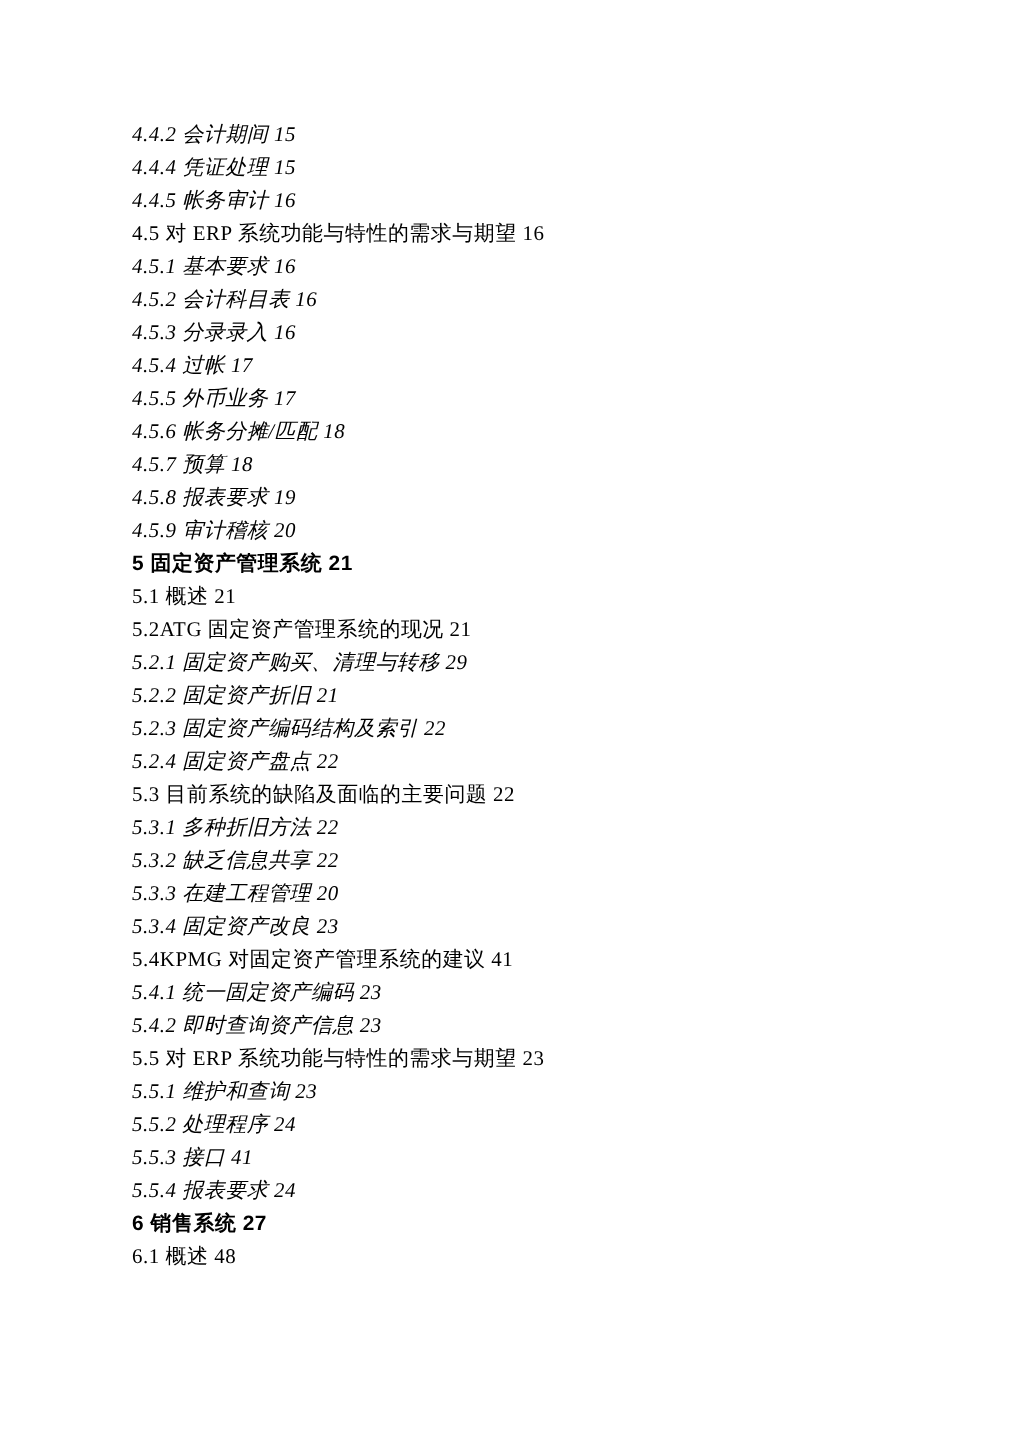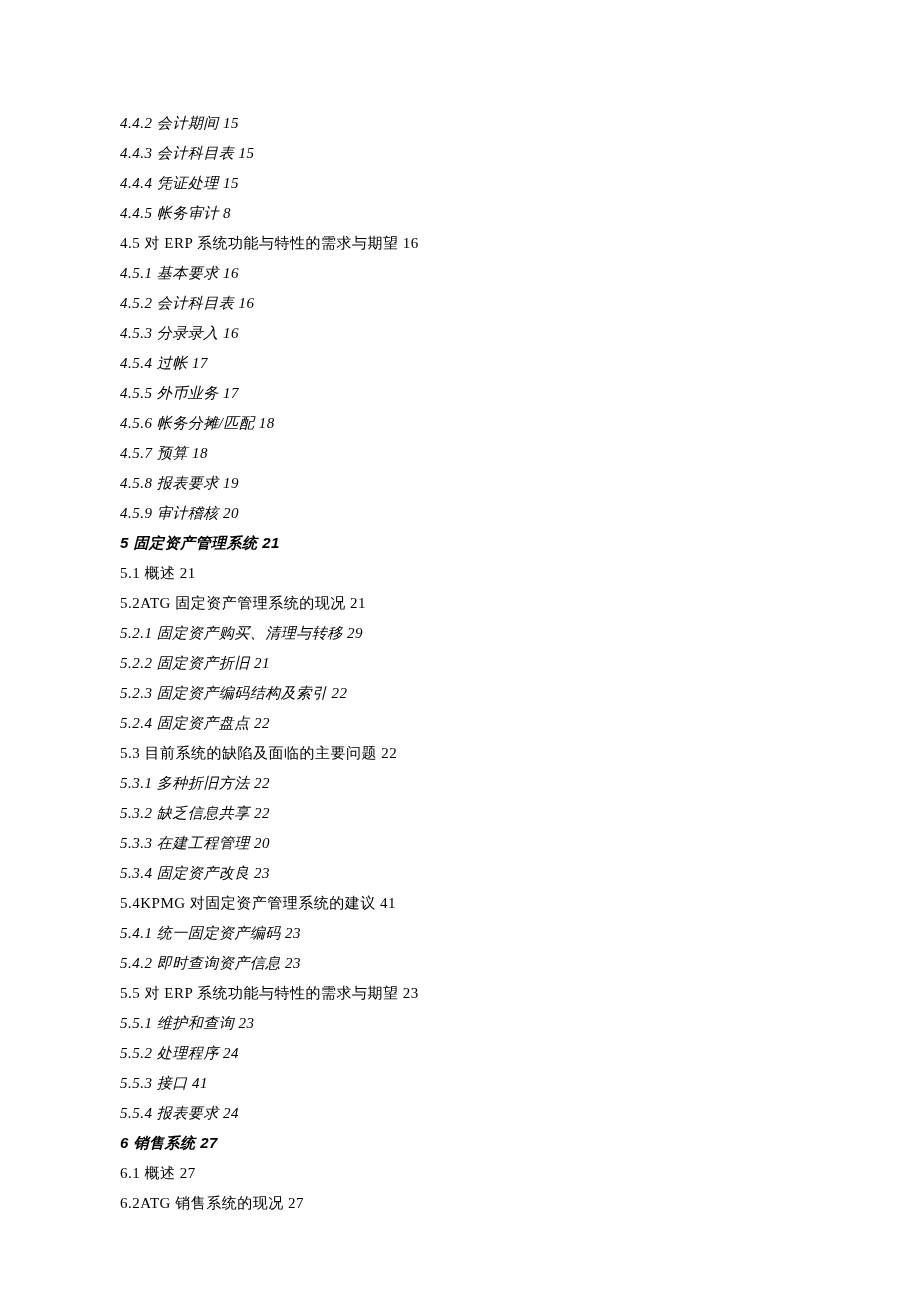--- a/index.html
+++ b/index.html
@@ -6,44 +6,42 @@
       margin: 0;
       padding: 0;
       background: #ffffff;
       font-family: "SimSun", "宋体", serif;
       width: 920px;
     }
     .page {
       padding: 108px 120px 100px 120px;
     }
     .toc-line {
-      font-size: 15px;
+      font-size: 19px;
       line-height: 30px;
       color: #000;
       letter-spacing: 0.5px;
     }
     .italic {
       font-style: italic;
       font-family: "KaiTi", "楷体", "SimSun", serif;
     }
     .bold {
       font-weight: bold;
       font-family: "SimHei", "黑体", "SimSun", sans-serif;
-      font-style: italic;
     }
   </style>
 </head>
 <body>
 
 <div class="page">
   <div id="toc-container">
       <div class="toc-line italic">4.4.2 会计期间 15</div>
-      <div class="toc-line italic">4.4.3 会计科目表 15</div>
       <div class="toc-line italic">4.4.4 凭证处理 15</div>
-      <div class="toc-line italic">4.4.5 帐务审计 8</div>
+      <div class="toc-line italic">4.4.5 帐务审计 16</div>
       <div class="toc-line">4.5 对 ERP 系统功能与特性的需求与期望 16</div>
       <div class="toc-line italic">4.5.1 基本要求 16</div>
       <div class="toc-line italic">4.5.2 会计科目表 16</div>
       <div class="toc-line italic">4.5.3 分录录入 16</div>
       <div class="toc-line italic">4.5.4 过帐 17</div>
       <div class="toc-line italic">4.5.5 外币业务 17</div>
       <div class="toc-line italic">4.5.6 帐务分摊/匹配 18</div>
       <div class="toc-line italic">4.5.7 预算 18</div>
       <div class="toc-line italic">4.5.8 报表要求 19</div>
       <div class="toc-line italic">4.5.9 审计稽核 20</div>
@@ -61,16 +59,15 @@
       <div class="toc-line italic">5.3.4 固定资产改良 23</div>
       <div class="toc-line">5.4KPMG 对固定资产管理系统的建议 41</div>
       <div class="toc-line italic">5.4.1 统一固定资产编码 23</div>
       <div class="toc-line italic">5.4.2 即时查询资产信息 23</div>
       <div class="toc-line">5.5 对 ERP 系统功能与特性的需求与期望 23</div>
       <div class="toc-line italic">5.5.1 维护和查询 23</div>
       <div class="toc-line italic">5.5.2 处理程序 24</div>
       <div class="toc-line italic">5.5.3 接口 41</div>
       <div class="toc-line italic">5.5.4 报表要求 24</div>
       <div class="toc-line bold">6 销售系统 27</div>
-      <div class="toc-line">6.1 概述 27</div>
-      <div class="toc-line">6.2ATG 销售系统的现况 27</div>
+      <div class="toc-line">6.1 概述 48</div>
     </div>
 </div>
 
 </body></html>

